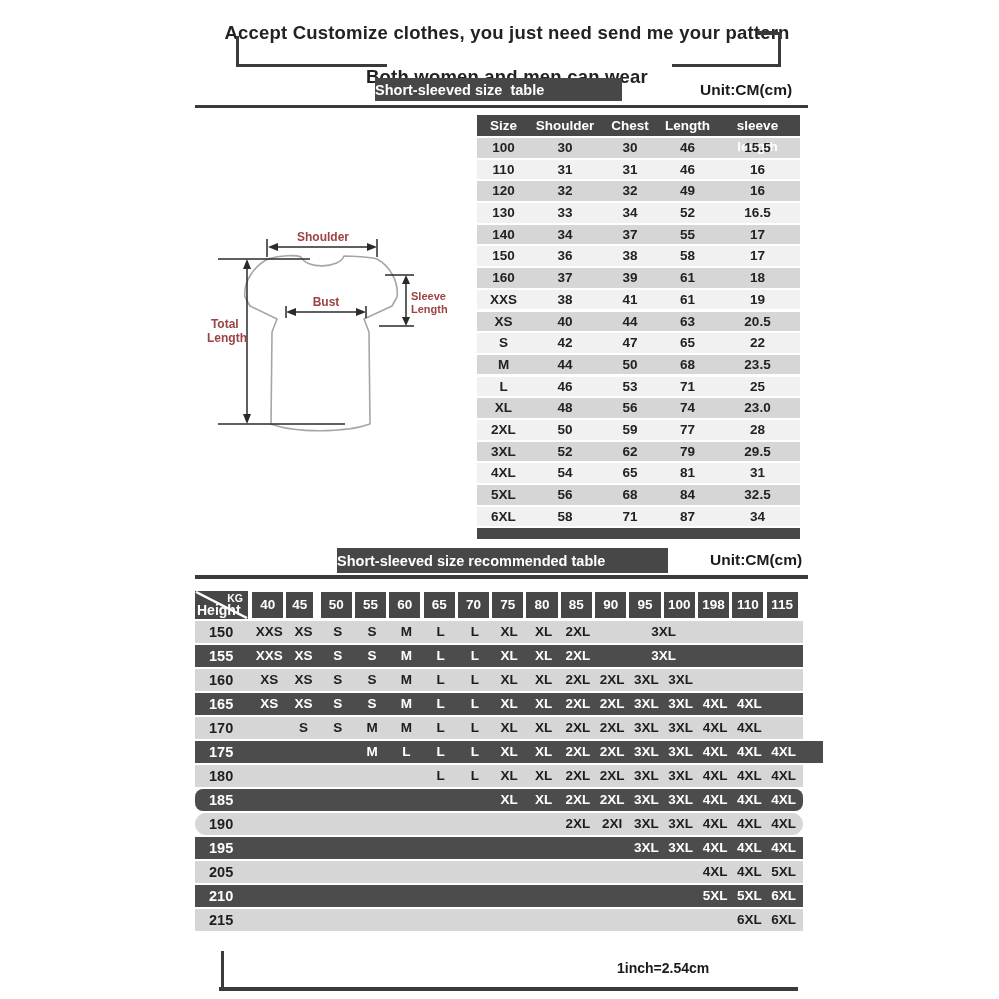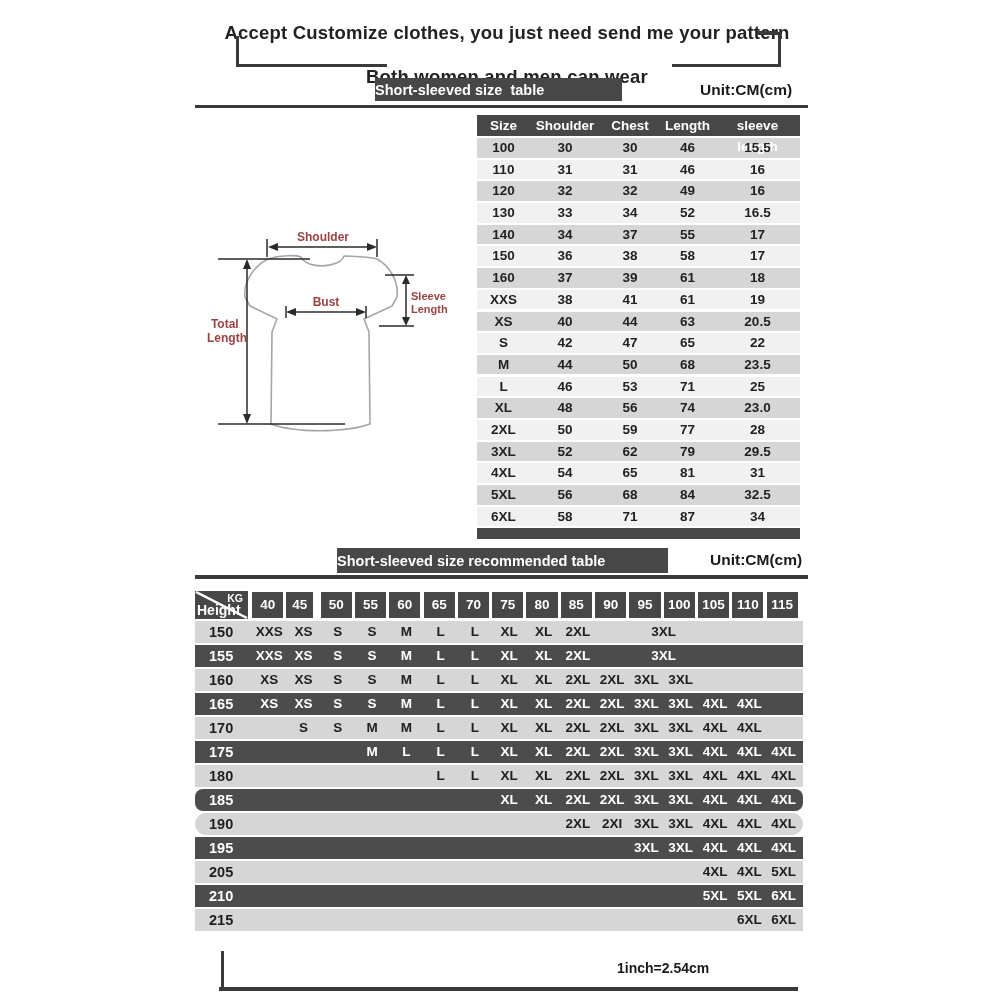--- a/index.html
+++ b/index.html
@@ -277,21 +277,21 @@
         <div class="rt-wbox" style="left: 159.9px; width: 31.3px;">55</div>
         <div class="rt-wbox" style="left: 194.2px; width: 31.3px;">60</div>
         <div class="rt-wbox" style="left: 228.5px; width: 31.3px;">65</div>
         <div class="rt-wbox" style="left: 262.8px; width: 31.3px;">70</div>
         <div class="rt-wbox" style="left: 297.1px; width: 31.3px;">75</div>
         <div class="rt-wbox" style="left: 331.4px; width: 31.3px;">80</div>
         <div class="rt-wbox" style="left: 365.7px; width: 31.3px;">85</div>
         <div class="rt-wbox" style="left: 400px; width: 31.3px;">90</div>
         <div class="rt-wbox" style="left: 434.3px; width: 31.3px;">95</div>
         <div class="rt-wbox" style="left: 468.6px; width: 31.3px;">100</div>
-        <div class="rt-wbox" style="left: 502.9px; width: 31.3px;">105</div>
+        <div class="rt-wbox" style="left: 502.9px; width: 31.3px;">198</div>
         <div class="rt-wbox" style="left: 537.2px; width: 31.3px;">110</div>
         <div class="rt-wbox" style="left: 571.5px; width: 31.3px;">115</div>
       </div>
     <div id="rt-rows">
         <div class="rt-row light" style="top: 30px;">
           <div class="rt-hlabel">150</div>
           <div class="rt-cell" style="left: 57px; width: 34.3px;">XXS</div>
           <div class="rt-cell" style="left: 91.3px; width: 34.3px;">XS</div>
           <div class="rt-cell" style="left: 125.6px; width: 34.3px;">S</div>
           <div class="rt-cell" style="left: 159.9px; width: 34.3px;">S</div>
@@ -361,21 +361,21 @@
           <div class="rt-cell" style="left: 262.8px; width: 34.3px;">L</div>
           <div class="rt-cell" style="left: 297.1px; width: 34.3px;">XL</div>
           <div class="rt-cell" style="left: 331.4px; width: 34.3px;">XL</div>
           <div class="rt-cell" style="left: 365.7px; width: 34.3px;">2XL</div>
           <div class="rt-cell" style="left: 400px; width: 34.3px;">2XL</div>
           <div class="rt-cell" style="left: 434.3px; width: 34.3px;">3XL</div>
           <div class="rt-cell" style="left: 468.6px; width: 34.3px;">3XL</div>
           <div class="rt-cell" style="left: 502.9px; width: 34.3px;">4XL</div>
           <div class="rt-cell" style="left: 537.2px; width: 34.3px;">4XL</div>
         </div>
-        <div class="rt-row dark" style="top: 150px;">
+        <div class="rt-row dark" style="top: 150px; padding-left: 20px;">
           <div class="rt-hlabel">175</div>
           <div class="rt-cell" style="left: 159.9px; width: 34.3px;">M</div>
           <div class="rt-cell" style="left: 194.2px; width: 34.3px;">L</div>
           <div class="rt-cell" style="left: 228.5px; width: 34.3px;">L</div>
           <div class="rt-cell" style="left: 262.8px; width: 34.3px;">L</div>
           <div class="rt-cell" style="left: 297.1px; width: 34.3px;">XL</div>
           <div class="rt-cell" style="left: 331.4px; width: 34.3px;">XL</div>
           <div class="rt-cell" style="left: 365.7px; width: 34.3px;">2XL</div>
           <div class="rt-cell" style="left: 400px; width: 34.3px;">2XL</div>
           <div class="rt-cell" style="left: 434.3px; width: 34.3px;">3XL</div>

